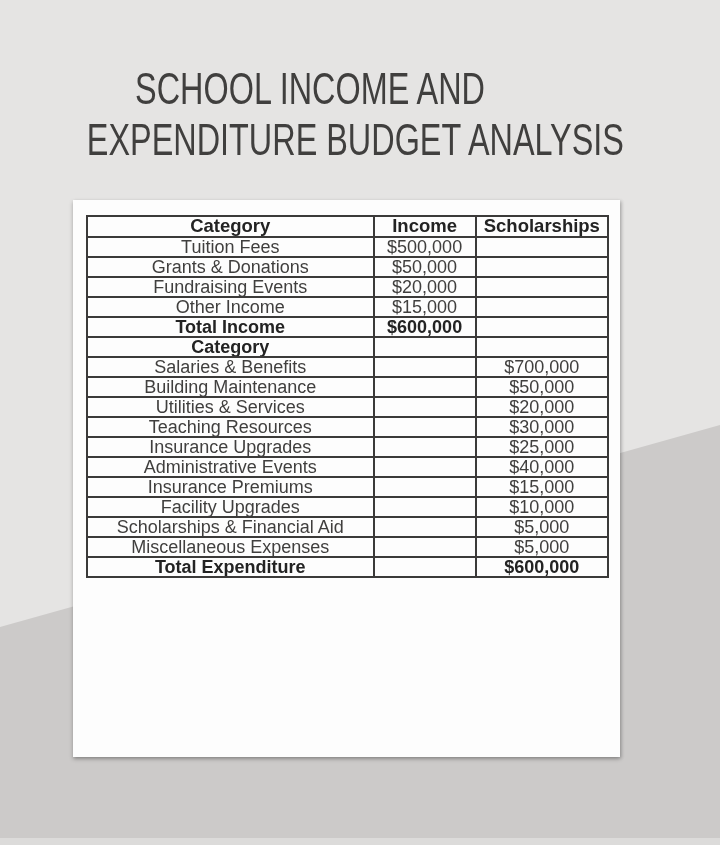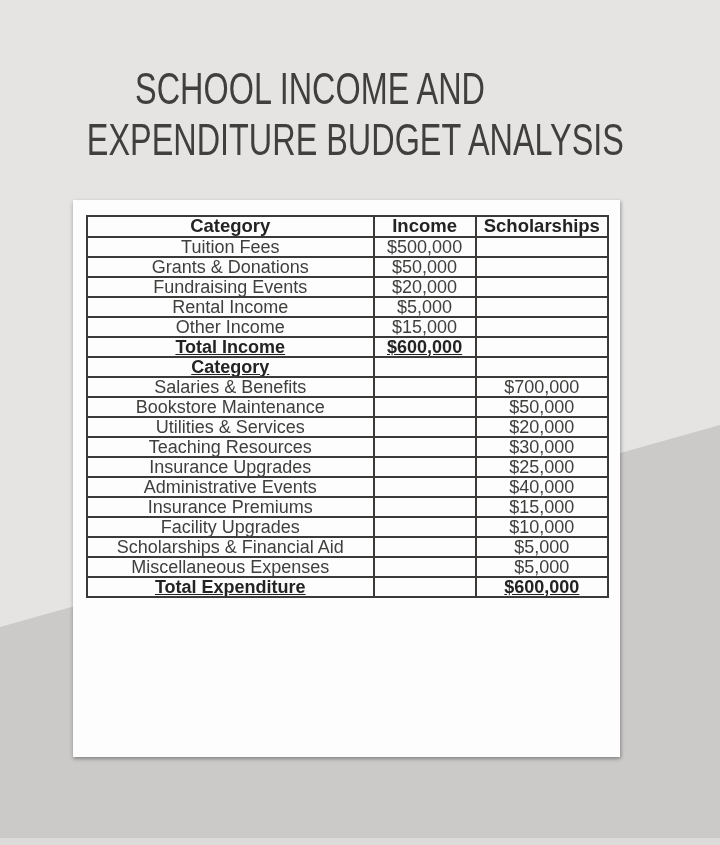--- a/index.html
+++ b/index.html
@@ -78,21 +78,20 @@
     white-space: nowrap;
   }
   table.budget th {
     font-weight: 700;
     color: var(--text-bold);
     font-size: 18.5px;
   }
   table.budget tr.bold td {
     font-weight: 700;
     color: var(--text-bold);
-    text-decoration: underline;
   }
 </style>
 </head>
 <body>
 
 <div class="bg-dark"></div>
 <div class="bg-bottom"></div>
 
 <div class="title">
   <div class="title-line">SCHOOL INCOME AND</div>
@@ -123,46 +122,41 @@
     <td>Grants &amp; Donations</td>
     <td>$50,000</td>
     <td></td>
   </tr>
         <tr>
     <td>Fundraising Events</td>
     <td>$20,000</td>
     <td></td>
   </tr>
         <tr>
-    <td>Rental Income</td>
-    <td>$5,000</td>
-    <td></td>
-  </tr>
-        <tr>
     <td>Other Income</td>
     <td>$15,000</td>
     <td></td>
   </tr>
         <tr class="bold">
     <td>Total Income</td>
     <td>$600,000</td>
     <td></td>
   </tr>
         <tr class="bold">
     <td>Category</td>
     <td></td>
     <td></td>
   </tr>
         <tr>
     <td>Salaries &amp; Benefits</td>
     <td></td>
     <td>$700,000</td>
   </tr>
         <tr>
-    <td>Bookstore Maintenance</td>
+    <td>Building Maintenance</td>
     <td></td>
     <td>$50,000</td>
   </tr>
         <tr>
     <td>Utilities &amp; Services</td>
     <td></td>
     <td>$20,000</td>
   </tr>
         <tr>
     <td>Teaching Resources</td>

